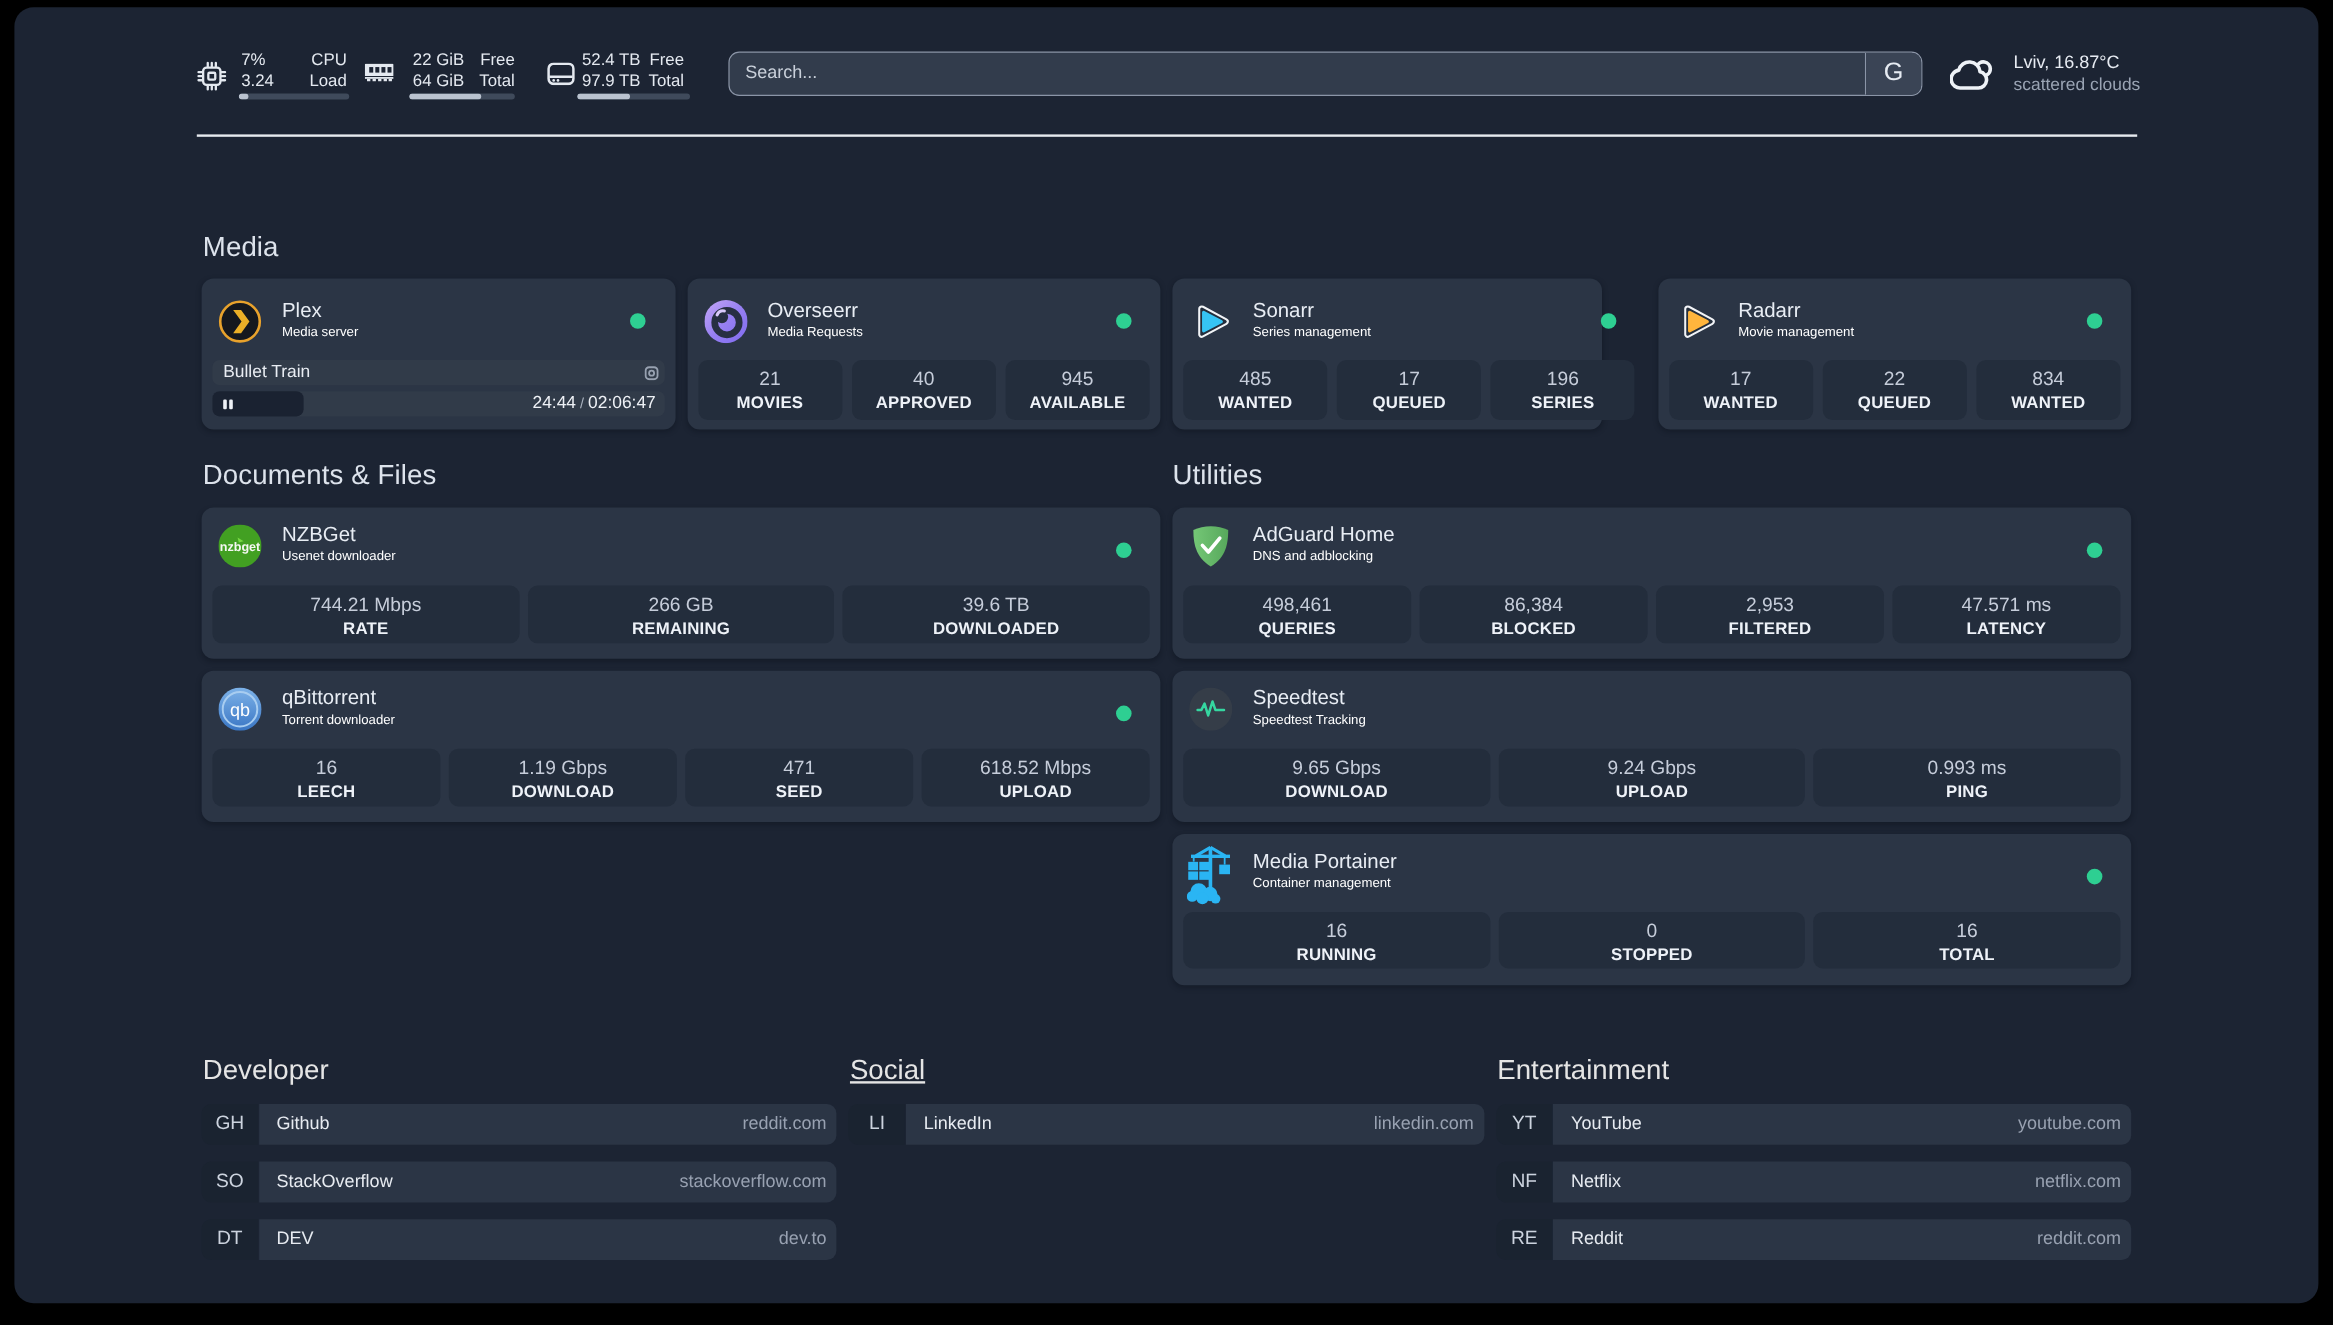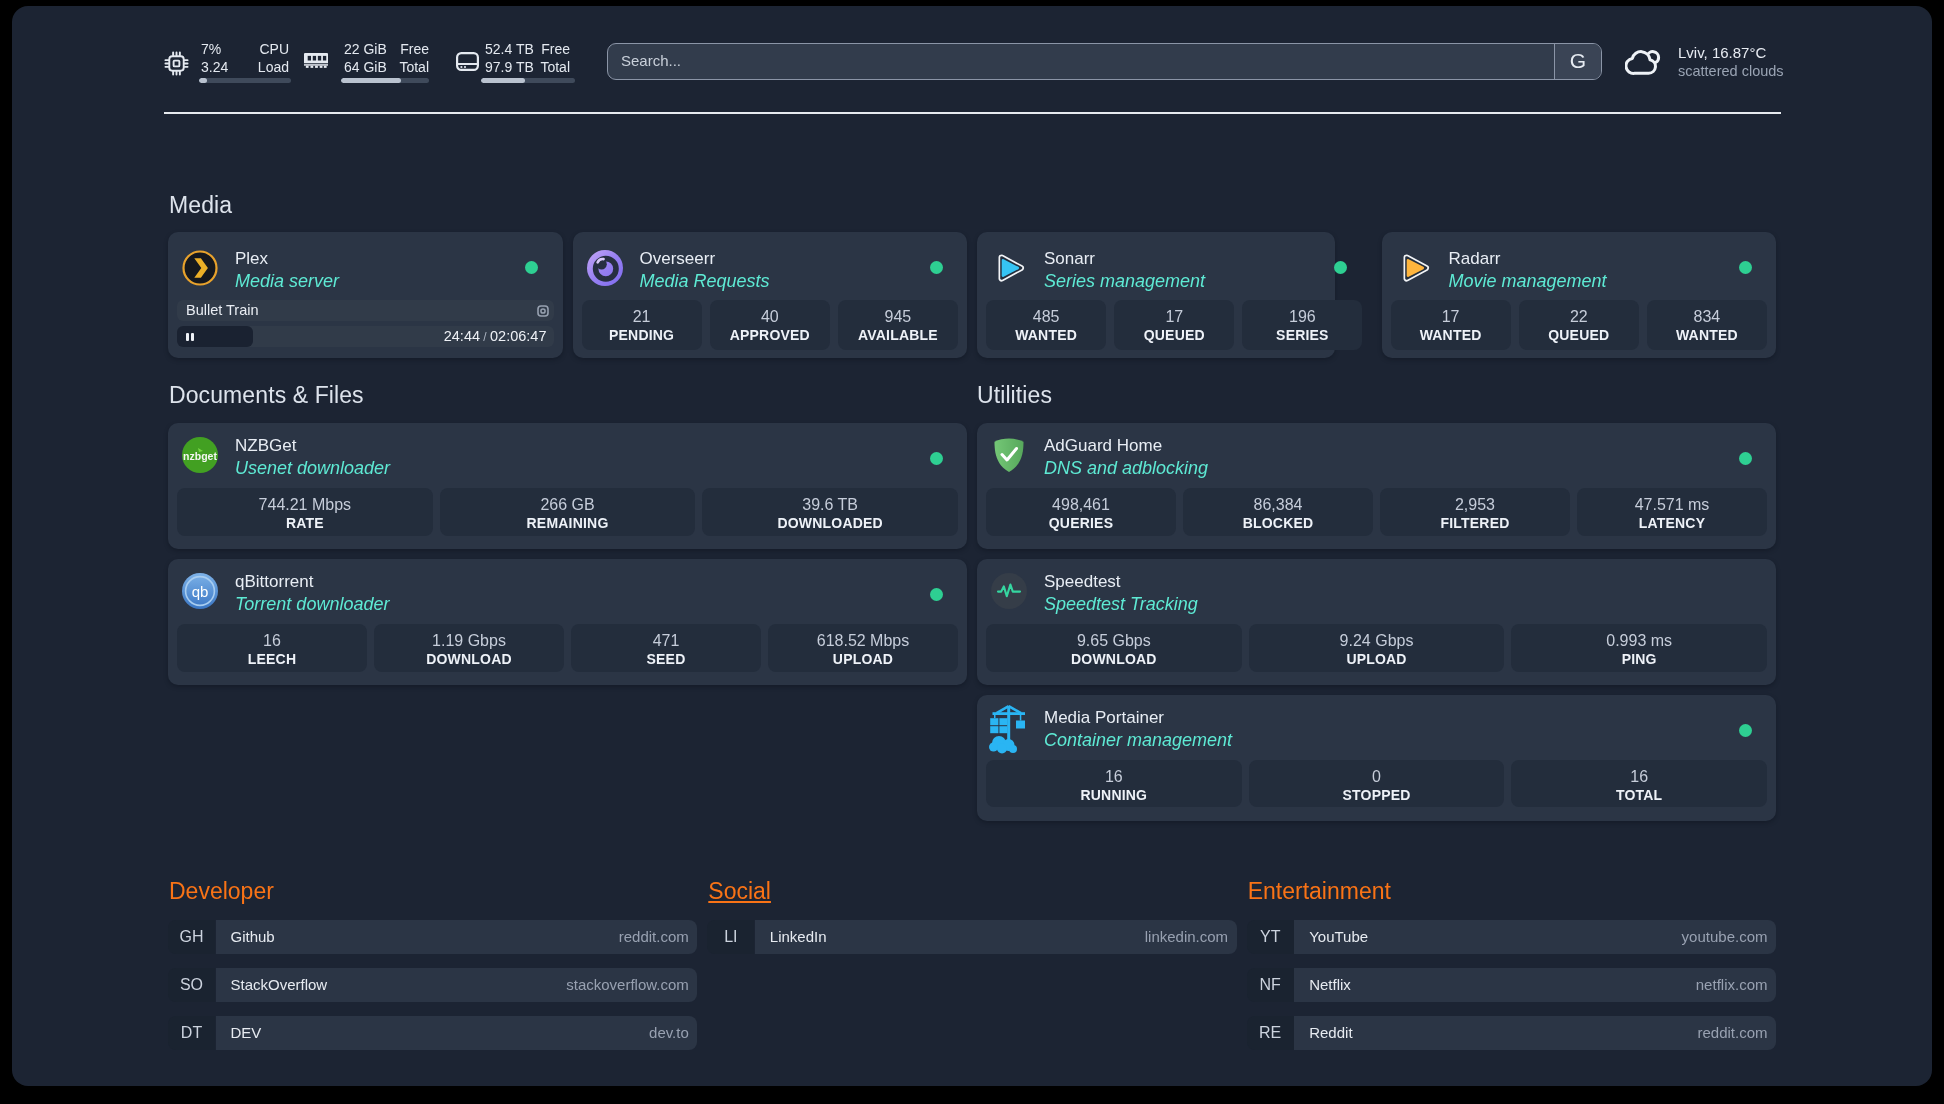--- a/index.html
+++ b/index.html
@@ -1,30 +1,30 @@
 <!DOCTYPE html>
 <html><head><meta charset="utf-8"><style>
 html,body{margin:0;padding:0;background:#000;width:1944px;height:1104px;overflow:hidden;}
 *{box-sizing:border-box;font-family:"Liberation Sans", sans-serif;}
 #panel{position:absolute;left:12px;top:6px;width:1920px;height:1080px;border-radius:16px;background:#1c2433;overflow:hidden;}
 .abs{position:absolute;}
 .sec{position:absolute;font-size:23px;font-weight:400;color:#dde3ec;letter-spacing:.1px;}
 .card{position:absolute;background:#2b3545;border-radius:10px;box-shadow:0 2px 4px rgba(10,14,22,.35);}
 .cicon{position:absolute;left:14px;width:36px;height:36px;}
 .t1{position:absolute;left:67px;font-size:17px;font-weight:500;color:#e8edf4;white-space:nowrap;}
-.t2{position:absolute;left:67px;font-size:18px;color:#5eead4;white-space:nowrap;font-style:italic;}
+.t2{position:absolute;left:67px;font-size:11px;color:#ffffff;white-space:nowrap;}
 .dot{position:absolute;width:13px;height:13px;border-radius:50%;background:#2ecf92;}
 .stat{position:absolute;background:#232d3c;border-radius:8px;text-align:center;overflow:hidden;}
 .sv{font-size:16px;color:#c6cdda;margin-top:6px;line-height:21px;white-space:nowrap;}
 .sl{font-size:14px;font-weight:700;color:#eef2f8;letter-spacing:.2px;line-height:17px;white-space:nowrap;}
 .tb{position:absolute;top:34px;font-size:14px;color:#e4e9f0;line-height:18px;white-space:nowrap;}
 .tbr{text-align:right;}
 .bar{position:absolute;top:72px;height:5px;border-radius:3px;background:#3f4a5b;overflow:hidden;}
 .fill{position:absolute;left:0;top:0;bottom:0;border-radius:3px;background:#b9c2cf;}
-.bkt{position:absolute;font-size:23px;font-weight:500;color:#f97316;}
+.bkt{position:absolute;font-size:23px;font-weight:500;color:#e5e5e5;}
 .bkrow{position:absolute;height:34px;}
 .bka{position:absolute;left:0;top:0;bottom:0;width:47px;background:#1a2330;border-radius:8px 0 0 8px;color:#ccd3de;font-size:16px;line-height:34px;text-align:center;}
 .bkm{position:absolute;left:47.5px;top:0;bottom:0;right:0;background:#2b3545;border-radius:0 8px 8px 0;}
 .bkn{position:absolute;left:15px;top:0;line-height:34px;font-size:15px;color:#e7ebf1;}
 .bku{position:absolute;right:8.5px;top:0;line-height:34px;font-size:15px;color:#98a1b1;}
 </style></head><body>
 <div id="panel">
 <svg class="abs" style="left:152px;top:45px" width="25" height="25" viewBox="0 0 26 26">
 <g stroke="#e4e9f0" stroke-width="2" fill="none" stroke-linecap="round">
 <rect x="5.5" y="5.5" width="15" height="15" rx="3"></rect>
@@ -115,21 +115,21 @@
 <circle cx="18" cy="18" r="18" fill="url(#ovg)"></circle>
 <circle cx="18.8" cy="18.8" r="10.2" fill="none" stroke="#272f42" stroke-width="5.6"></circle>
 <circle cx="14.6" cy="14.2" r="5.2" fill="#272f42"></circle>
 <path d="M10.6 12.4a5.6 5.6 0 0 1 6-3.3" stroke="#d9c9fa" stroke-width="2.6" fill="none" stroke-linecap="round"></path>
 </svg>
       <div class="t1" style="top:17px">Overseerr</div>
       <div class="t2" style="top:39px">Media Requests</div>
       <div class="dot" style="left:357.0px;top:28.5px"></div>
 <div class="stat" style="left:9.0px;top:68px;width:120.2px;height:50px">
         <div class="sv">21</div>
-        <div class="sl">PENDING</div>
+        <div class="sl">MOVIES</div>
       </div>
       <div class="stat" style="left:137.2px;top:68px;width:120.2px;height:50px">
         <div class="sv">40</div>
         <div class="sl">APPROVED</div>
       </div>
       <div class="stat" style="left:265.3px;top:68px;width:120.2px;height:50px">
         <div class="sv">945</div>
         <div class="sl">AVAILABLE</div>
       </div>
 </div>

